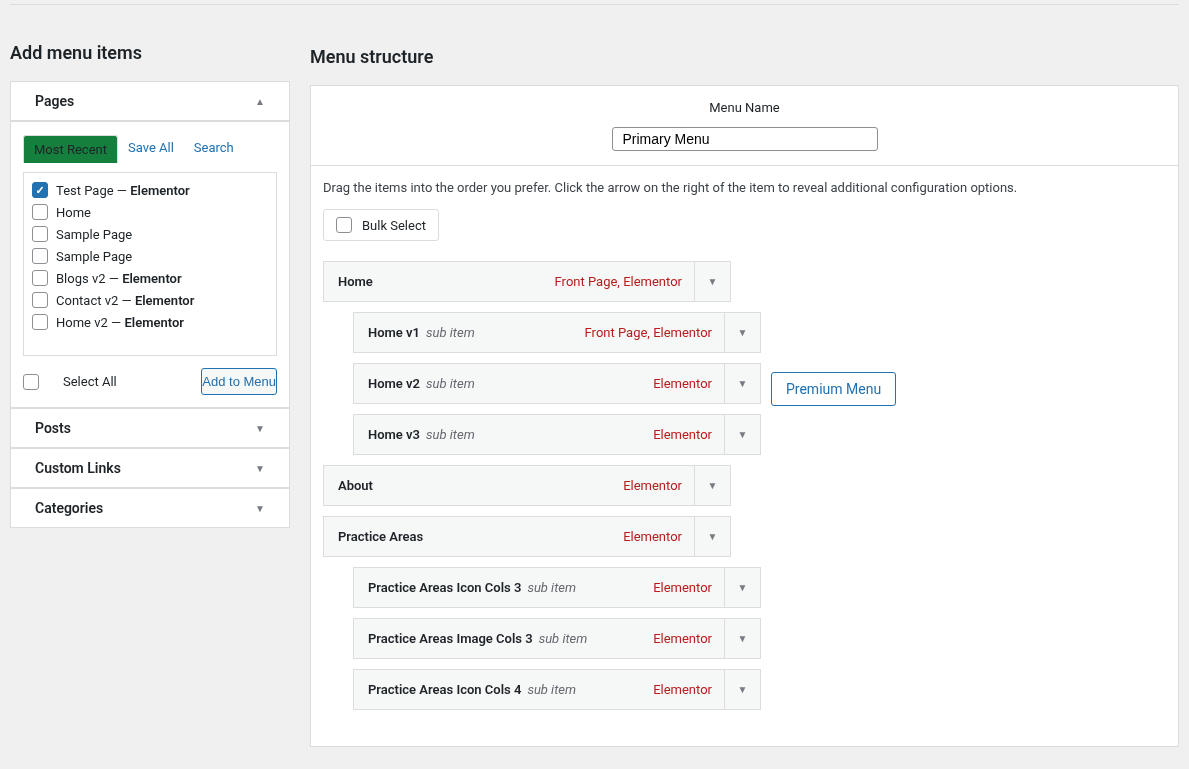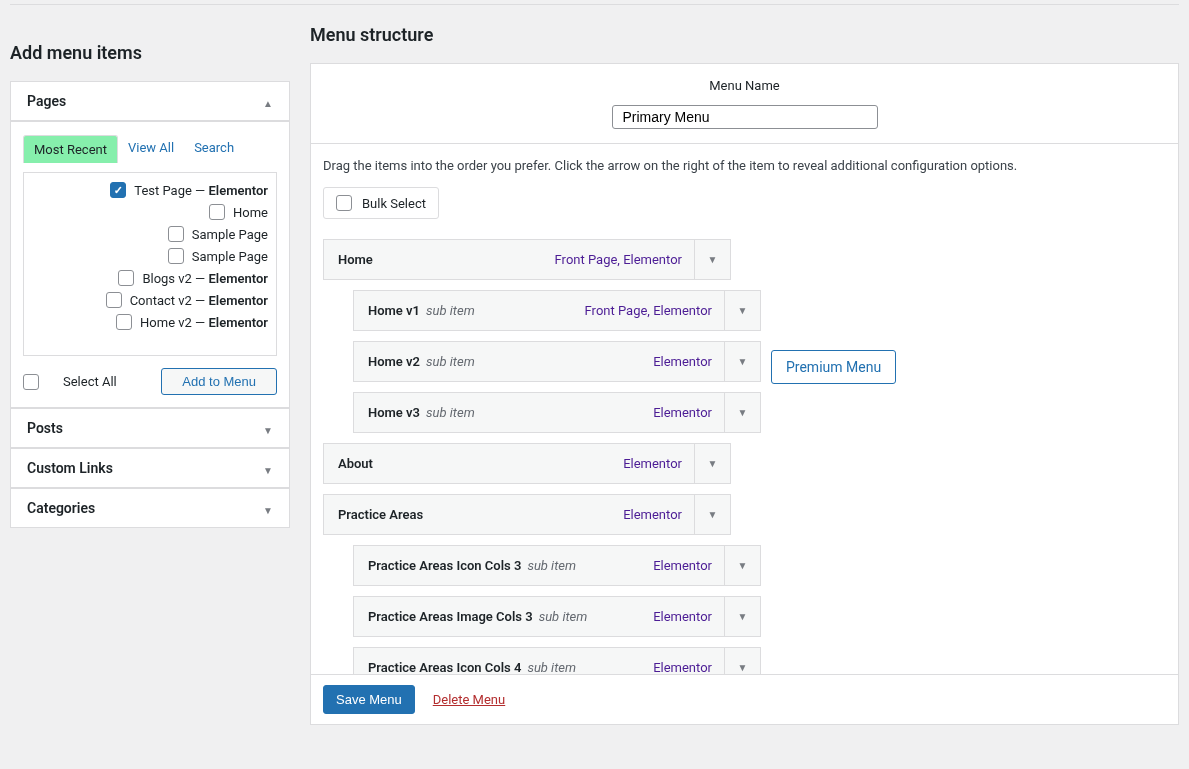--- a/index.html
+++ b/index.html
@@ -11,37 +11,37 @@
   width: 1189px;
   height: 769px;
   overflow: hidden;
 }
 .container {
   display: flex;
   padding: 0 10px;
   gap: 20px;
 }
 .left-col { width: 280px; padding-top: 42px; }
-.right-col { flex: 1; padding-top: 24px; position: relative; }
+.right-col { flex: 1; padding-top: 46px; position: relative; }
 h2 {
   font-size: 18px;
   font-weight: 600;
   color: #1d2327;
   margin-bottom: 18px;
 }
 .accordion {
   background: #fff;
   border: 1px solid #dcdcde;
   margin-bottom: 0;
 }
 .accordion-header {
-  padding: 11px 16px;
+  padding: 11px 24px;
   display: flex;
   justify-content: space-between;
-  align-items: flex-end;
+  align-items: center;
   cursor: pointer;
   border-bottom: 1px solid #dcdcde;
   gap: 24px;
 }
 .accordion:last-child .accordion-header { border-bottom: none; }
 .accordion-header.no-border { border-bottom: none; }
 .accordion-title { font-weight: 600; font-size: 14px; }
 .accordion-toggle {
   color: #787c82;
   font-size: 10px;
@@ -57,39 +57,38 @@
 }
 .tab {
   padding: 6px 10px;
   font-size: 13px;
   cursor: pointer;
 }
 .tab.active {
   border: 1px solid #dcdcde;
   border-bottom: none;
   border-radius: 3px 3px 0 0;
-  background: #86efac;
+  background: #15803d;
   color: #1d2327;
   position: relative;
   top: 1px;
 }
 .tab.inactive { color: #2271b1; }
 .pages-list {
   border: 1px solid #dcdcde;
   height: 184px;
   overflow-y: scroll;
   padding: 6px 8px;
 }
 .page-item {
   display: flex;
   align-items: center;
   gap: 8px;
   padding: 3px 0;
   font-size: 13px;
-  justify-content: flex-end;
 }
 .checkbox {
   width: 16px;
   height: 16px;
   border: 1px solid #8c8f94;
   border-radius: 3px;
   display: inline-flex;
   align-items: center;
   justify-content: center;
   flex-shrink: 0;
@@ -110,21 +109,21 @@
   display: flex;
   justify-content: space-between;
   align-items: center;
   padding-top: 12px;
 }
 .select-all { display: flex; align-items: center; gap: 24px; }
 .btn-secondary {
   background: #f6f7f7;
   border: 1px solid #2271b1;
   color: #2271b1;
-  padding: 5px 20px;
+  padding: 5px 0;
   border-radius: 3px;
   font-size: 13px;
   cursor: pointer;
 }
 .menu-panel {
   background: #fff;
   border: 1px solid #dcdcde;
 }
 .menu-header {
   padding: 14px 12px;
@@ -164,21 +163,21 @@
   background: #f6f7f7;
   padding: 12px 40px 12px 14px;
   display: flex;
   align-items: center;
   width: 408px;
   margin-bottom: 10px;
   position: relative;
 }
 .menu-item .title { font-weight: 600; font-size: 13px; }
 .menu-item .sub { font-style: italic; color: #646970; margin-left: 6px; font-size: 13px; }
-.menu-item .type { margin-left: auto; color: #4c1d95; font-size: 13px; margin-right: 8px; }
+.menu-item .type { margin-left: auto; color: #b91c1c; font-size: 13px; margin-right: 8px; }
 .menu-item .expand {
   position: absolute;
   right: 0;
   top: 0;
   bottom: 0;
   width: 36px;
   border-left: 1px solid #dcdcde;
   display: flex;
   align-items: center;
   justify-content: center;
@@ -242,21 +241,21 @@
     <h2>Add menu items</h2>
 
     <div class="accordion">
       <div class="accordion-header">
         <span class="accordion-title">Pages</span>
         <span class="accordion-toggle">▲</span>
       </div>
       <div class="accordion-body">
         <div class="tabs">
           <div class="tab active">Most Recent</div>
-          <div class="tab inactive">View All</div>
+          <div class="tab inactive">Save All</div>
           <div class="tab inactive">Search</div>
         </div>
         <div class="pages-list" id="pages-list">
             <div class="page-item">
               <span class="checkbox checked"></span>
               <span>Test Page<span> — </span><span class="bold">Elementor</span></span>
             </div>
             <div class="page-item">
               <span class="checkbox"></span>
               <span>Home</span>
@@ -396,18 +395,14 @@
                 <span class="title">Practice Areas Icon Cols 4</span>
                 <span class="sub">sub item</span>
                 <span class="type">Elementor</span>
                 <span class="expand">▼</span>
               </div>
             </div>
           </div>
       </div>
     </div>
 
-    <div class="menu-footer">
-      <button class="btn-primary">Save Menu</button>
-      <a class="delete-link">Delete Menu</a>
-    </div>
   </div>
 </div>
 
 </body></html>

